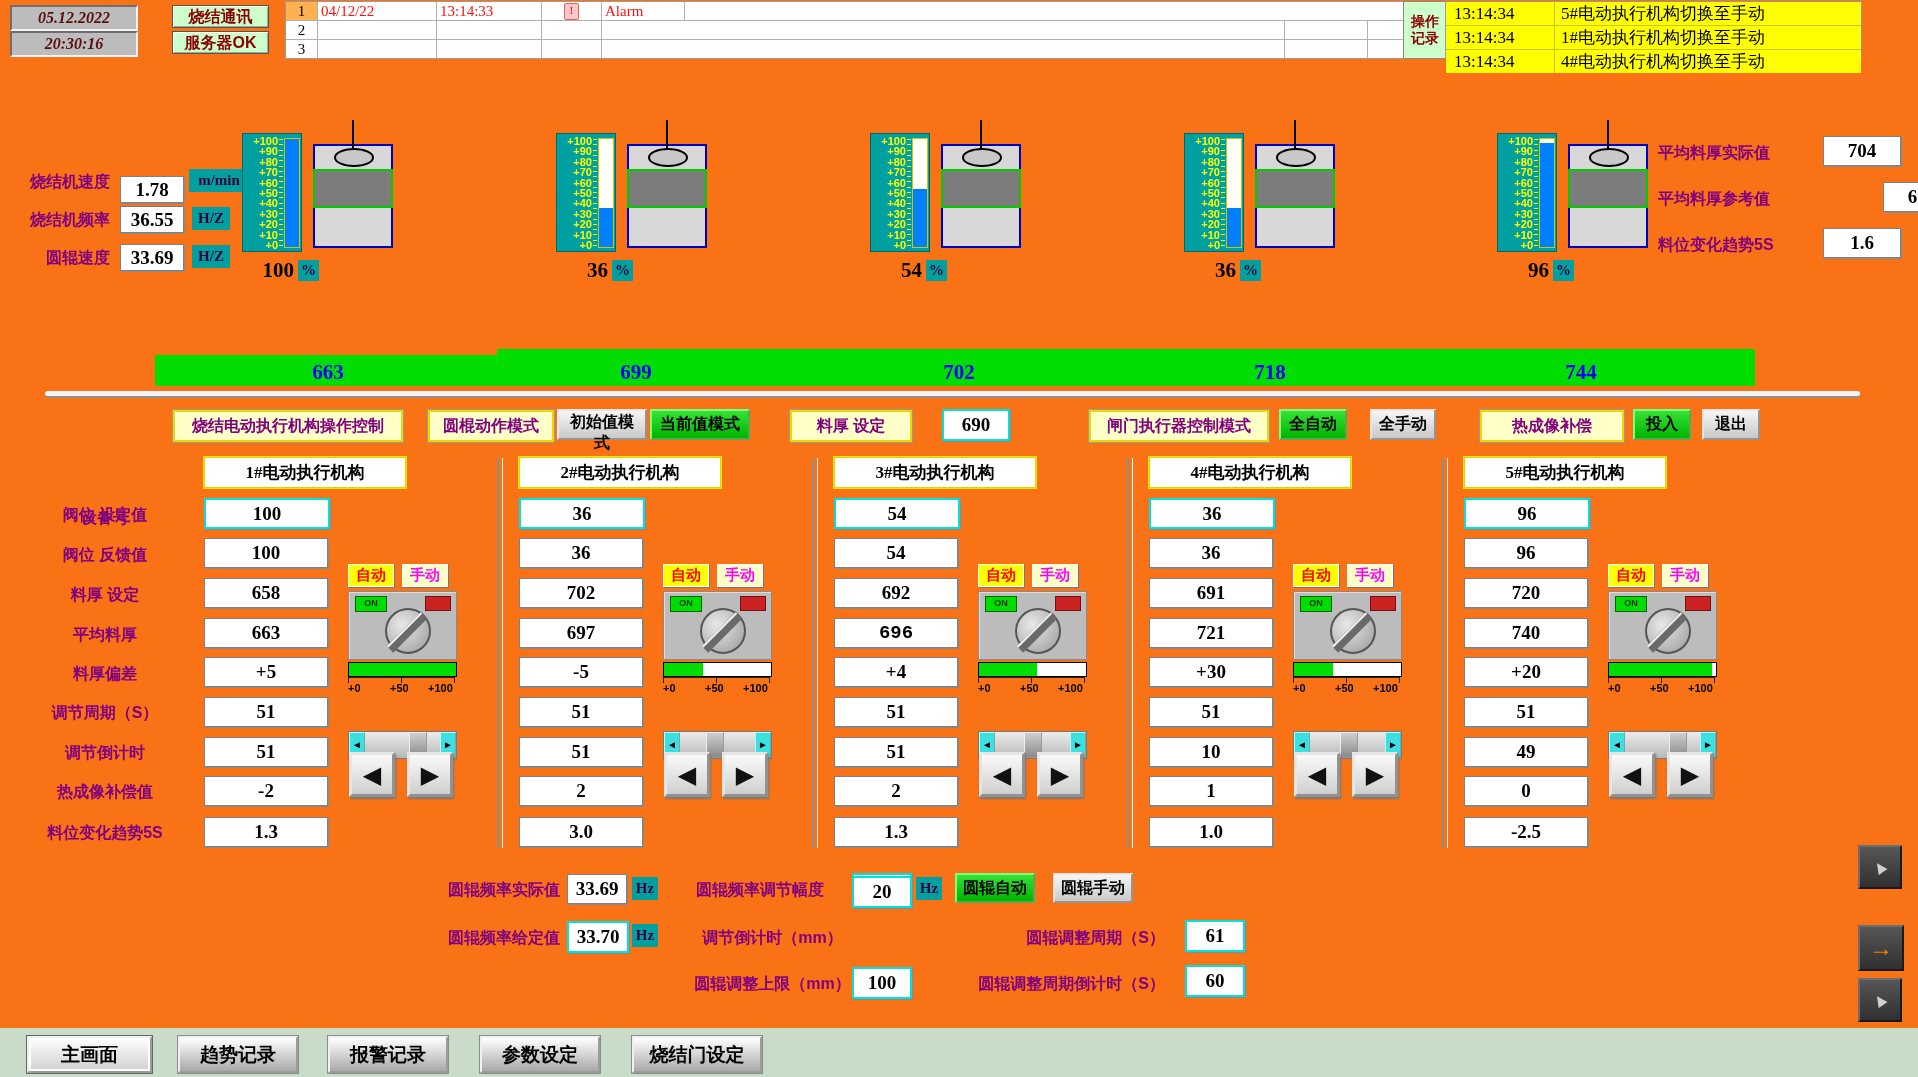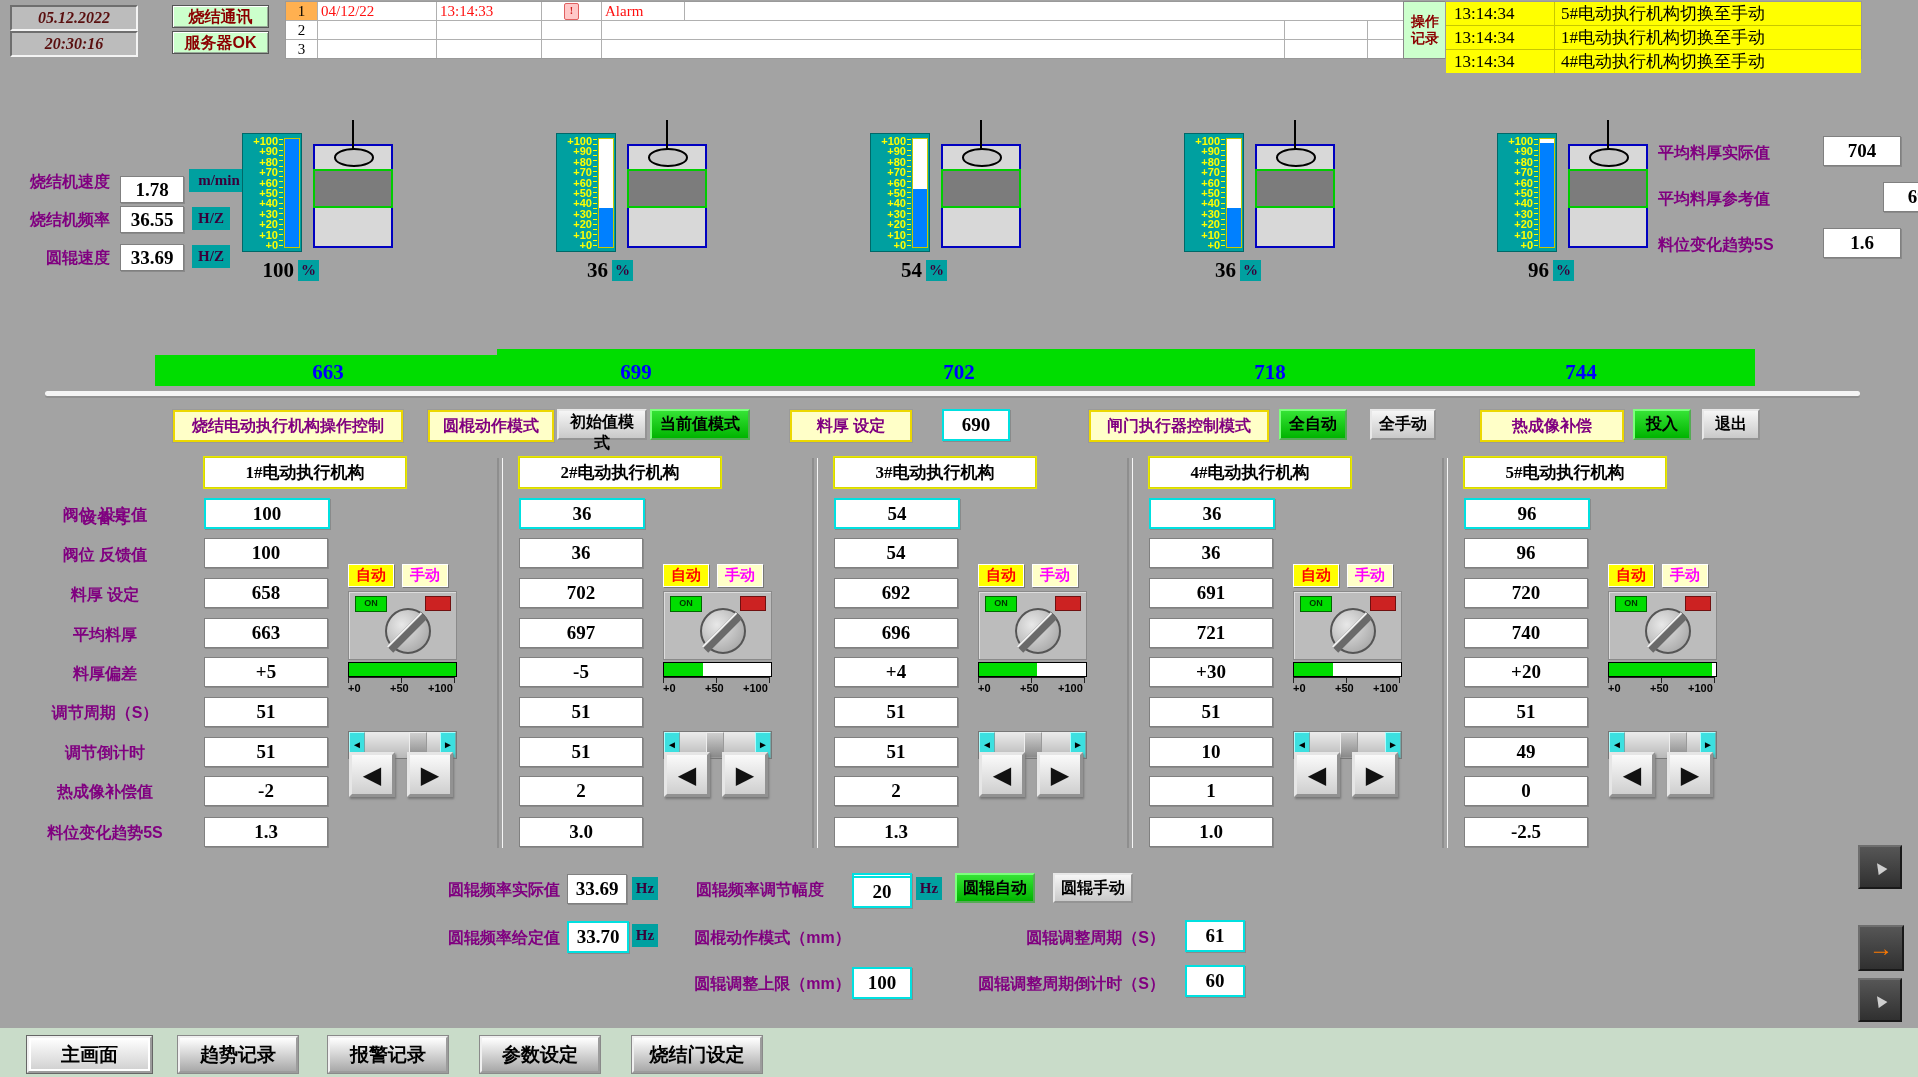--- a/index.html
+++ b/index.html
@@ -1,16 +1,16 @@
 <!DOCTYPE html>
 <html><head>
 <meta charset="utf-8">
 <style>
   html,body{margin:0;padding:0;background:#888;}
-  .stage{position:relative;width:1918px;height:1077px;background:#a3a3a3;overflow:hidden;
+  .stage{position:relative;width:1918px;height:1077px;background:#f97316;overflow:hidden;
          font-family:"Liberation Serif",serif;-webkit-font-smoothing:antialiased;}
   .abs{position:absolute;}
   
   .sunk{background:#bcbcbc;border-top:2px solid #6e6e6e;border-left:2px solid #6e6e6e;
         border-bottom:2px solid #f4f4f4;border-right:2px solid #f4f4f4;
         color:#5a0f0f;font-style:italic;font-weight:bold;font-size:16px;text-align:center;}
   .gbtn{background:#ccffcc;border:1px solid #555;box-shadow:inset 1px 1px 0 #fff,inset -1px -1px 0 #9a9;
         color:#8b0000;font-weight:bold;font-size:16px;text-align:center;cursor:pointer;}
   .alarmtbl{background:#fff;border:1px solid #9a9a9a;display:flex;flex-direction:column;}
   .arow{display:flex;flex:1;border-bottom:1px solid #b0b0b0;}
@@ -443,21 +443,21 @@
       </div>
 
       <button class="arrowbtn abs" style="left:1px;top:295px;width:46px;height:45px;margin-left:144px;">◀</button>
       <button class="arrowbtn abs" style="left:59px;top:295px;width:46px;height:45px;margin-left:144px;">▶</button>
     </div>
       <div class="abs" style="top: 457px; width: 260px; height: 395px; left: 834px;">
       <div class="hdr abs" style="left:0;top:0;width:200px;height:29px;line-height:29px;">3#电动执行机构</div>
       <div class="box cyan abs" style="left:0;top:41px;width:122px;height:27px;line-height:27px;">54</div>
       <div class="box abs" style="left:0;top:81px;width:122px;height:28px;line-height:28px;">54</div>
       <div class="box abs" style="left:0;top:121px;width:122px;height:28px;line-height:28px;">692</div>
-      <div class="box abs" style="left:0;top:161px;width:122px;height:28px;line-height:28px;">696</div>
+      <div class="box abs" style="left:0;top:161px;width:122px;height:28px;line-height:28px;font-family:Liberation Mono, monospace;">696</div>
       <div class="box abs" style="left:0;top:200px;width:122px;height:28px;line-height:28px;">+4</div>
       <div class="box abs" style="left:0;top:240px;width:122px;height:28px;line-height:28px;">51</div>
       <div class="box abs" style="left:0;top:280px;width:122px;height:28px;line-height:28px;">51</div>
       <div class="box abs" style="left:0;top:319px;width:122px;height:28px;line-height:28px;">2</div>
       <div class="box abs" style="left:0;top:360px;width:122px;height:28px;line-height:28px;">1.3</div>
 
       <button class="modebtn abs auto" style="left:144px;top:107px;width:46px;height:23px;">自动</button>
       <button class="modebtn abs manual" style="left:198px;top:107px;width:46px;height:23px;">手动</button>
 
       <div class="knobpanel abs" style="left:144px;top:134px;width:107px;height:67px;">
@@ -578,21 +578,21 @@
   <div class="abs badge" style="left:632px;top:877px;width:26px;height:23px;line-height:23px;">Hz</div>
   <div class="abs plabel" style="left:690px;top:880px;width:140px;text-align:center;">圆辊频率调节幅度</div>
   <div class="abs box cyan" style="left:852px;top:873px;width:56px;height:28px;line-height:28px;">0.20</div>
   <div class="abs badge" style="left:916px;top:877px;width:26px;height:23px;line-height:23px;">Hz</div>
   <button class="abs btn3d green" style="left:955px;top:873px;width:80px;height:30px;">圆辊自动</button>
   <button class="abs btn3d" style="left:1053px;top:873px;width:80px;height:30px;">圆辊手动</button>
 
   <div class="abs plabel" style="left:420px;top:928px;width:140px;text-align:right;">圆辊频率给定值</div>
   <div class="abs box cyan" style="left:567px;top:921px;width:58px;height:28px;line-height:28px;">33.70</div>
   <div class="abs badge" style="left:632px;top:924px;width:26px;height:23px;line-height:23px;">Hz</div>
-  <div class="abs plabel" style="left:690px;top:928px;width:165px;text-align:center;">圆棍动作模式（mm）</div>
+  <div class="abs plabel" style="left:690px;top:928px;width:165px;text-align:center;">调节倒计时（mm）</div>
   <div class="abs box cyan" style="left:852px;top:876px;width:56px;height:28px;line-height:28px;">20</div>
   <div class="abs plabel" style="left:1015px;top:928px;width:150px;text-align:right;">圆辊调整周期（S）</div>
   <div class="abs box cyan" style="left:1185px;top:920px;width:56px;height:28px;line-height:28px;">61</div>
 
   <div class="abs plabel" style="left:690px;top:974px;width:165px;text-align:center;">圆辊调整上限（mm）</div>
   <div class="abs box cyan" style="left:852px;top:967px;width:56px;height:28px;line-height:28px;">100</div>
   <div class="abs plabel" style="left:960px;top:974px;width:205px;text-align:right;">圆辊调整周期倒计时（S）</div>
   <div class="abs box cyan" style="left:1185px;top:965px;width:56px;height:28px;line-height:28px;">60</div>
 
   <button class="abs darkbtn" style="left:1858px;top:845px;width:44px;height:44px;">

